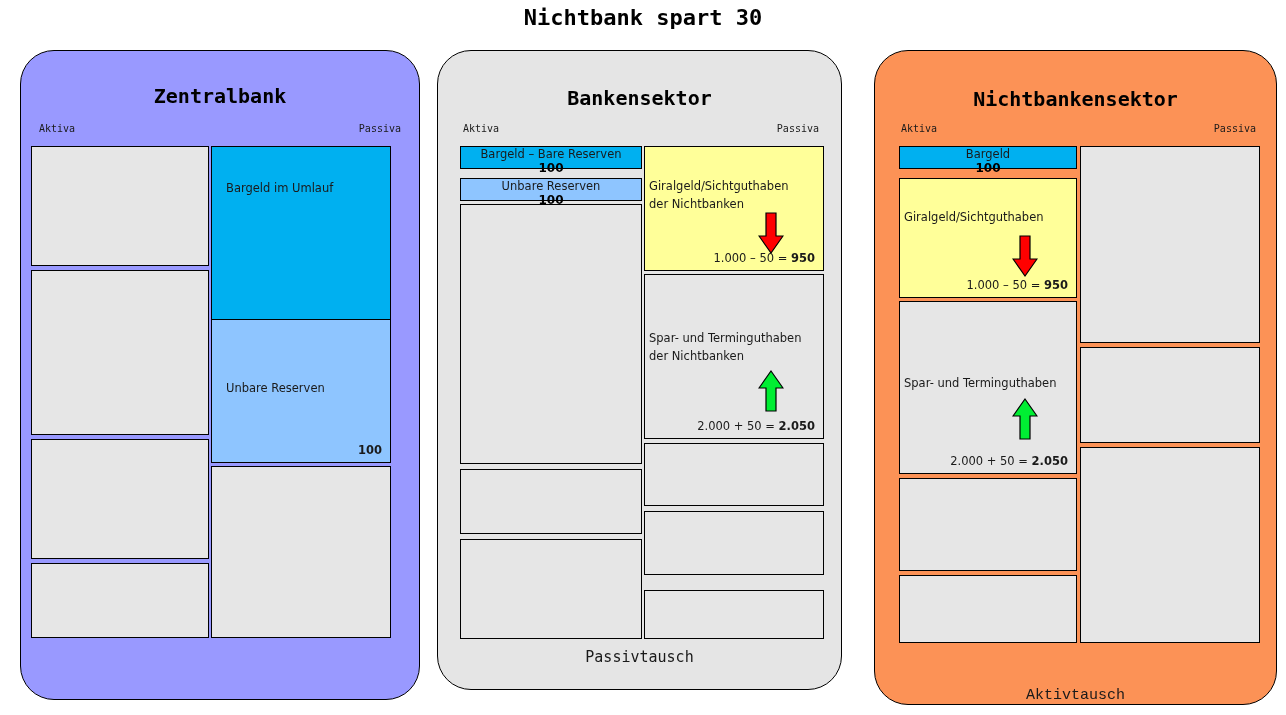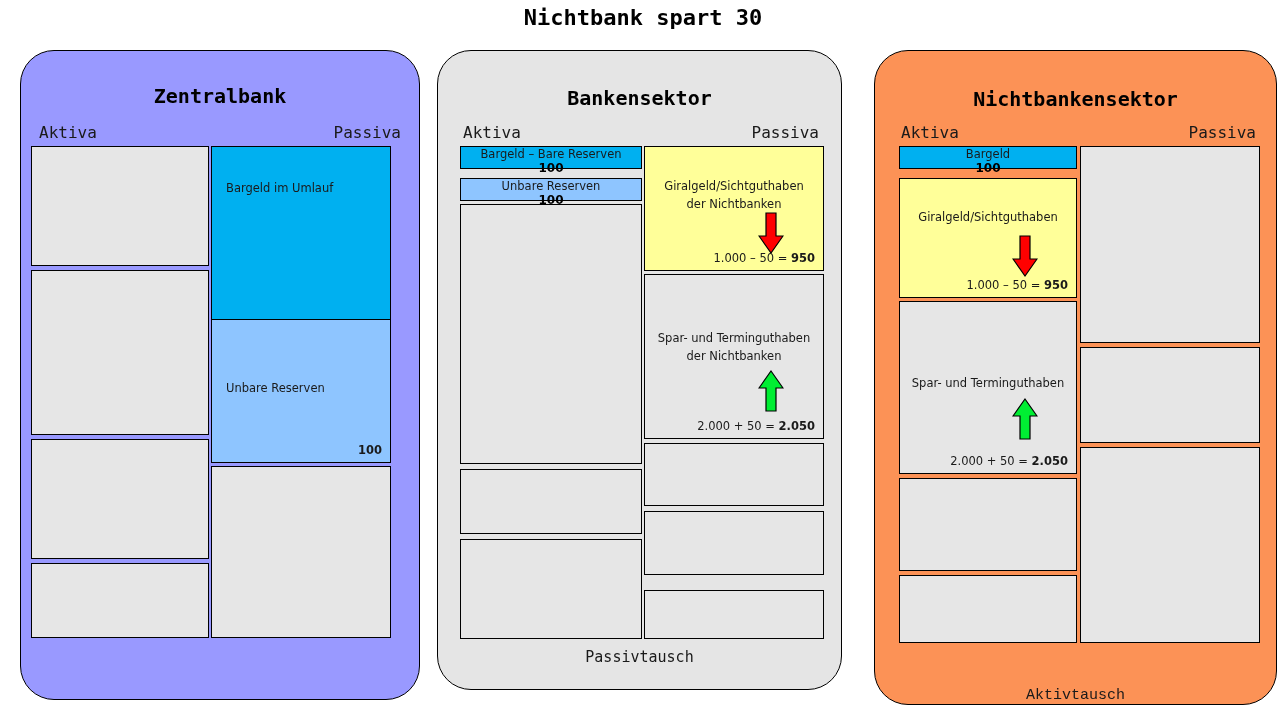--- a/index.html
+++ b/index.html
@@ -20,35 +20,35 @@
     box-sizing:border-box;
   }
   .panel-title{
     position:absolute;left:0;width:100%;text-align:center;
     font-family:"DejaVu Sans Mono",monospace;
     font-size:20px;font-weight:bold;color:#000;
   }
   .side-label{
     position:absolute;
     font-family:"DejaVu Sans Mono",monospace;
-    font-size:16px;color:#1a1a1a;
+    font-size:10px;color:#1a1a1a;
   }
   .bottom-label{
     position:absolute;left:0;width:100%;text-align:center;
     font-family:"DejaVu Sans Mono",monospace;
     font-size:15px;color:#1a1a1a;
   }
   .box{
     position:absolute;box-sizing:border-box;
     border:1.2px solid #000;
     background:#e6e6e6;
     flex-direction:column;
   }
   .box .blabel{
-    position:absolute;left:0;width:100%;text-align:center;
+    position:absolute;left:0;width:100%;text-align:left;
     font-size:11.5px;color:#1a1a1a;line-height:1.45;
     padding:0 4px;box-sizing:border-box;
   }
   .box .bamount{
     position:absolute;right:8px;bottom:5px;
     font-size:11.5px;color:#1a1a1a;
   }
   .box .bamount b{font-weight:bold;}
   
   .row-box{

